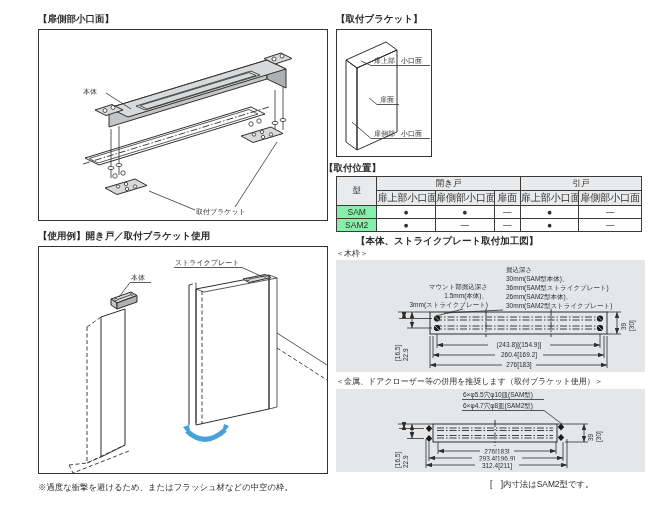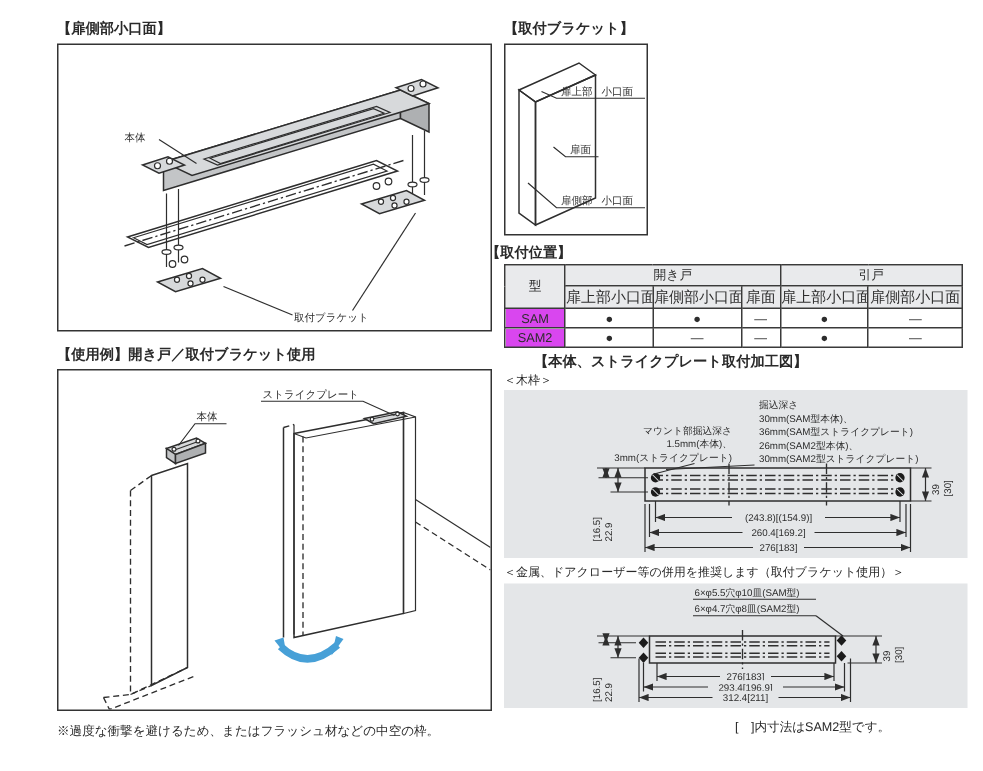--- a/index.html
+++ b/index.html
@@ -9,21 +9,21 @@
   .cap{position:absolute;font-size:8px;color:#2a2a2a;white-space:nowrap;font-family:Liberation Serif, serif;}
   .note{position:absolute;font-size:8.4px;color:#2a2a2a;white-space:nowrap;}
   .box{position:absolute;border:1px solid #333;background:#fff;box-sizing:border-box;}
   .gbox{position:absolute;background:#e4e6e8;}
   table.pos{position:absolute;border-collapse:collapse;table-layout:fixed;background:#fff;}
   table.pos th,table.pos td{border:1px solid #3a3a3a;text-align:center;padding:0;overflow:hidden;white-space:nowrap;}
   table.pos th{background:#e9eaec;font-weight:normal;}
   th.gh{font-size:8.5px;height:13px;}
   th.sh{font-size:10px;height:13px;}
   th.mh{font-size:8.5px;}
-  td.model{font-size:8.5px;text-align:left;padding-left:3px;height:12px;background:#d946ef;}
+  td.model{font-size:8.5px;text-align:left;padding-left:3px;height:12px;background:#86efac;}
   td.mark{font-size:8.5px;height:12px;}
   svg{display:block;}
   svg text{font-family:"Liberation Sans",sans-serif;fill:#2d2d2d;}
   .lbl7{font-size:7px;}
   .lbl65{font-size:6.5px;}
   .ln{stroke:#2e2e2e;stroke-width:1;fill:none;}
   .lnt{stroke:#2e2e2e;stroke-width:0.8;fill:none;}
   .dd{stroke:#2e2e2e;stroke-width:0.9;fill:none;stroke-dasharray:7 2 1.5 2;}
   .dash{stroke:#2e2e2e;stroke-width:0.9;fill:none;stroke-dasharray:4 2.5;}
   .dim{stroke:#2e2e2e;stroke-width:0.8;fill:none;}

